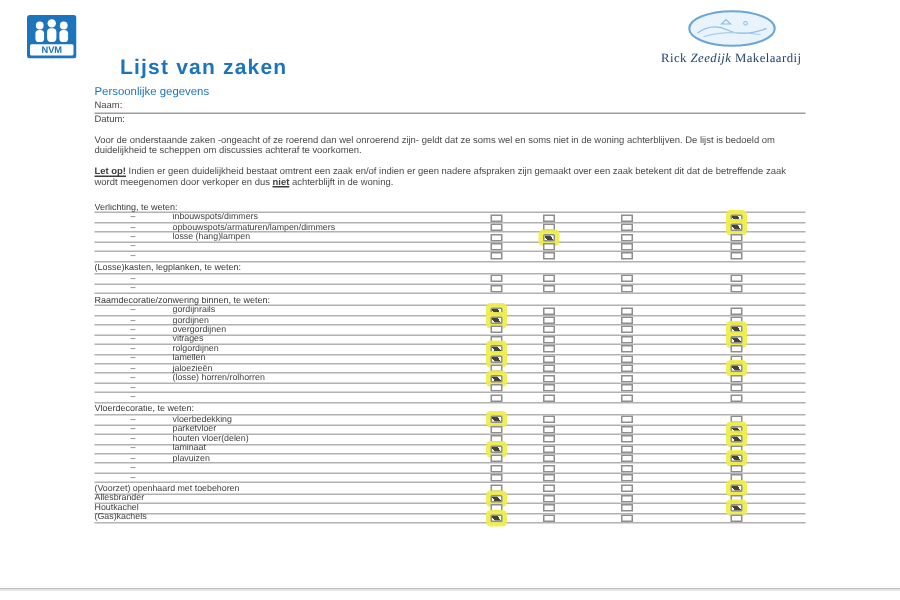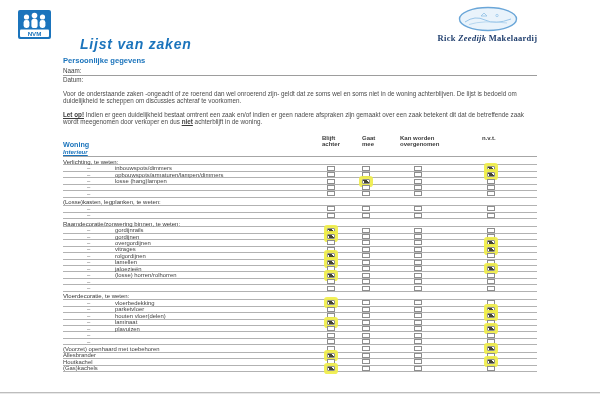--- a/index.html
+++ b/index.html
@@ -11,35 +11,34 @@
     -webkit-font-smoothing:antialiased;
   }
   .abs{position:absolute;}
 
   
   .nvm-logo{left:18px;top:10px;width:33px;height:29px;}
   .page-title{
     left:80px;top:36px;
     font-size:14px;font-weight:bold;letter-spacing:0.8px;
     color:#1b74bc;
-    font-style:italic;
   }
   .brand{left:405px;top:6px;width:165px;text-align:center;}
   .brand svg{display:block;margin:0 auto;}
   .brand-name{
     margin-top:1px;
     font-family:"Liberation Serif", serif;
-    font-size:8.5px;font-weight:bold;color:#22406f;letter-spacing:0.3px;
+    font-size:8.5px;font-weight:normal;color:#22406f;letter-spacing:0.3px;
     white-space:nowrap;
   }
   .brand-name .it{font-style:italic;}
 
   
   .personal{left:63px;top:56px;width:474px;}
-  .personal-title{font-size:7.6px;font-weight:bold;color:#1b74bc;margin-bottom:2px;}
+  .personal-title{font-size:7.6px;font-weight:normal;color:#1b74bc;margin-bottom:2px;}
   .p-field{position:relative;height:7.8px;font-size:6.3px;color:#454545;}
   .p-field.lined{border-bottom:0.8px solid #9d9d9d;}
   .handwriting{
     position:absolute;left:95px;top:-4px;
     font-family:"DejaVu Sans", sans-serif;font-style:italic;
     font-size:9px;color:#4a68ab;letter-spacing:1.6px;white-space:pre;
     transform:rotate(-0.6deg);transform-origin:left bottom;
   }
 
   
@@ -131,28 +130,20 @@
   </div>
   <div class="p-field">
     <span>Datum:</span>
   </div>
 </div>
 
 <div class="abs intro intro1">Voor de onderstaande zaken -ongeacht of ze roerend dan wel onroerend zijn- geldt dat ze soms wel en soms niet in de woning achterblijven. De lijst is bedoeld om duidelijkheid te scheppen om discussies achteraf te voorkomen.</div>
 <div class="abs intro intro2"><b class="u">Let op!</b><span> Indien er geen duidelijkheid bestaat omtrent een zaak en/of indien er geen nadere afspraken zijn gemaakt over een zaak betekent dit dat de betreffende zaak wordt meegenomen door verkoper en dus </span><b class="u">niet</b><span> achterblijft in de woning.</span></div>
 
 <div class="abs tbl">
-  <div class="tbl-head">
-    <div class="group-title">Woning</div>
-    <div class="group-subtitle">Interieur</div>
-    <div class="ch ch-blijft">Blijft achter</div>
-    <div class="ch ch-gaat">Gaat mee</div>
-    <div class="ch ch-kan">Kan worden overgenomen</div>
-    <div class="ch ch-nvt">n.v.t.</div>
-  </div>
   <div id="table-body">
       <div class="t-row section-row">
         <div class="cell label-cell">
           <span class="section-title-text">Verlichting, te weten:</span>
         </div>
       </div>
       <div class="t-row">
         <div class="cell label-cell">
           <span class="dash">–</span>
           <span class="item-text">inbouwspots/dimmers</span>

